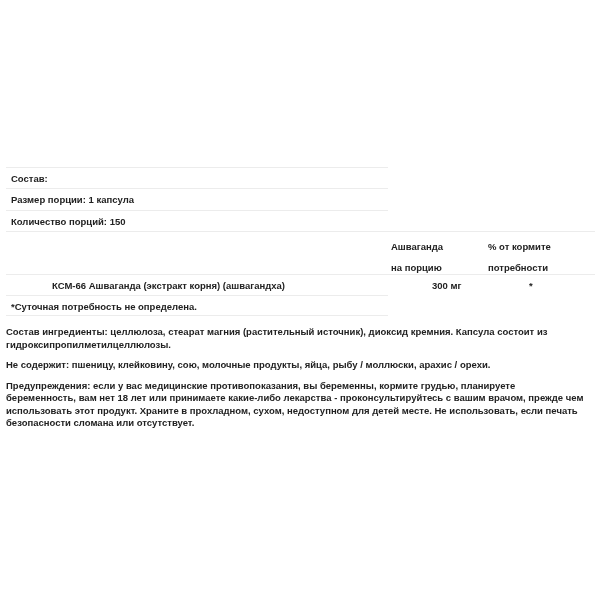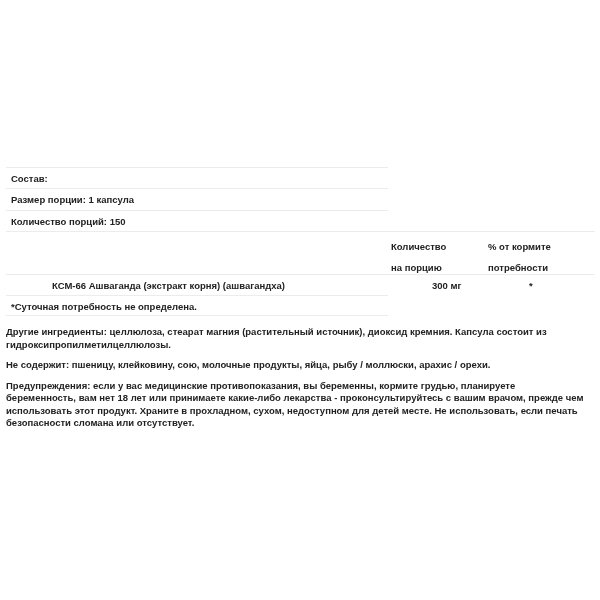--- a/index.html
+++ b/index.html
@@ -83,35 +83,35 @@
     <span class="cell-label">Состав:</span>
   </div>
   <div class="row short r2">
     <span class="cell-label">Размер порции:  1 капсула</span>
   </div>
   <div class="row short r3">
     <span class="cell-label">Количество порций: 150</span>
   </div>
   <div class="row rh">
     <div class="col-amount">
-      <div>Количество</div>
+      <div>Ашваганда</div>
       <div>на порцию</div>
     </div>
     <div class="col-dv">
       <div>% от кормите</div>
       <div>потребности</div>
     </div>
   </div>
   <div class="row ri">
     <span class="cell-label">КСМ-66 Ашваганда (экстракт корня) (ашвагандха)</span>
     <span class="col-amount-v">300 мг</span>
     <span class="col-dv-v">*</span>
   </div>
   <div class="row rf">
     <span class="cell-label">*Суточная потребность не определена.</span>
   </div>
 </div>
 
 <div class="paras">
-  <p class="para">Другие ингредиенты: целлюлоза, стеарат магния (растительный источник), диоксид кремния. Капсула состоит из гидроксипропилметилцеллюлозы.</p>
+  <p class="para">Состав ингредиенты: целлюлоза, стеарат магния (растительный источник), диоксид кремния. Капсула состоит из гидроксипропилметилцеллюлозы.</p>
   <p class="para">Не содержит: пшеницу, клейковину, сою, молочные продукты, яйца, рыбу / моллюски, арахис / орехи.</p>
   <p class="para">Предупреждения: если у вас медицинские противопоказания, вы беременны, кормите грудью, планируете беременность, вам нет 18 лет или принимаете какие-либо лекарства - проконсультируйтесь с вашим врачом, прежде чем использовать этот продукт. Храните в прохладном, сухом, недоступном для детей месте. Не использовать, если печать безопасности сломана или отсутствует.</p>
 </div>
 
 </body></html>

